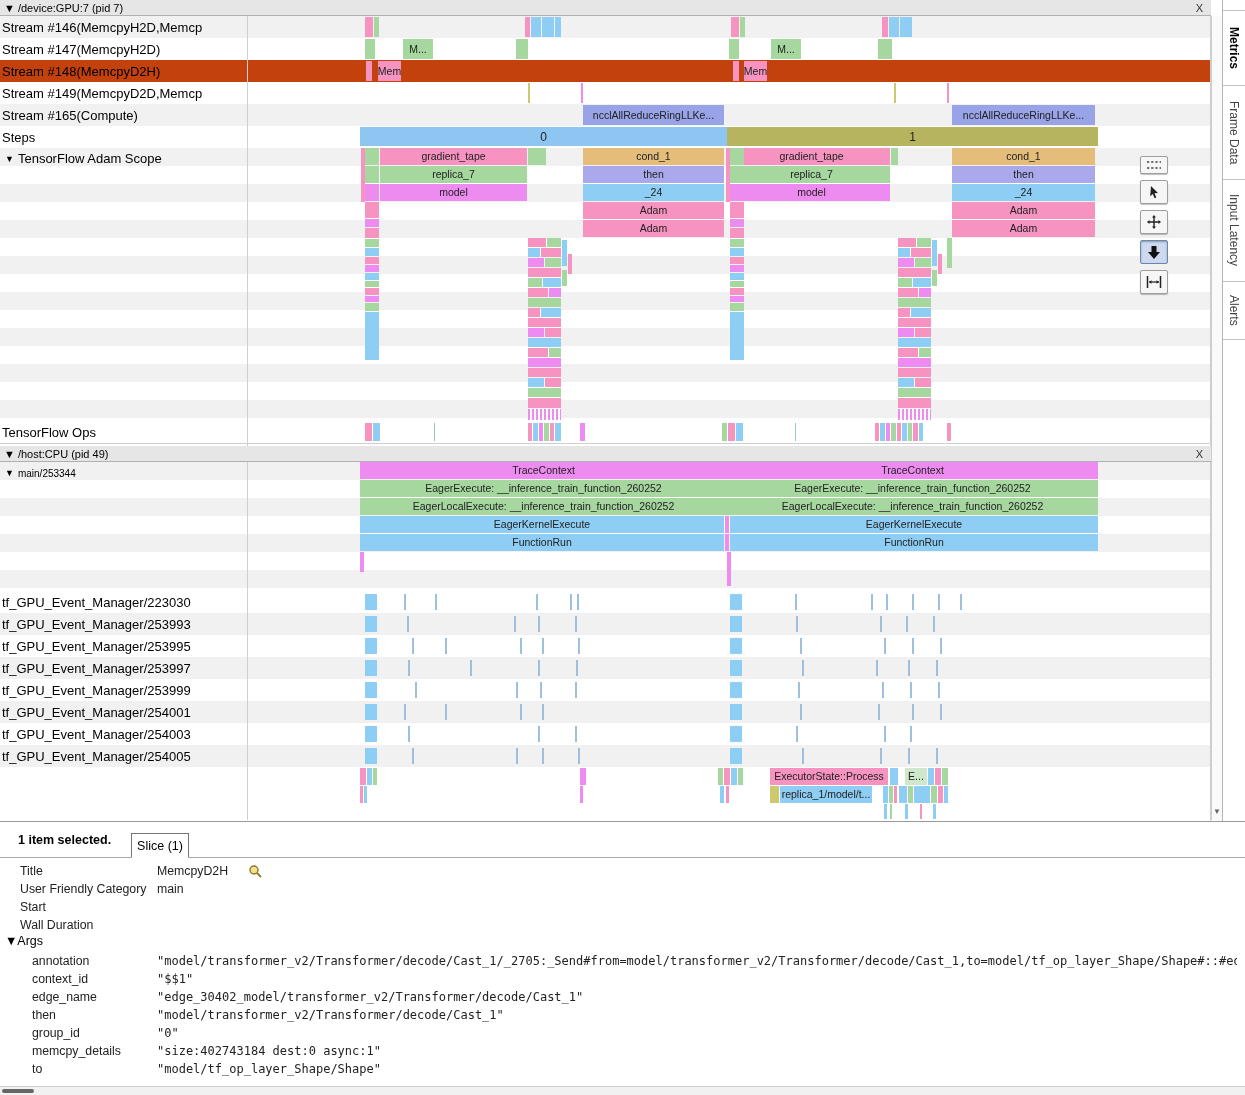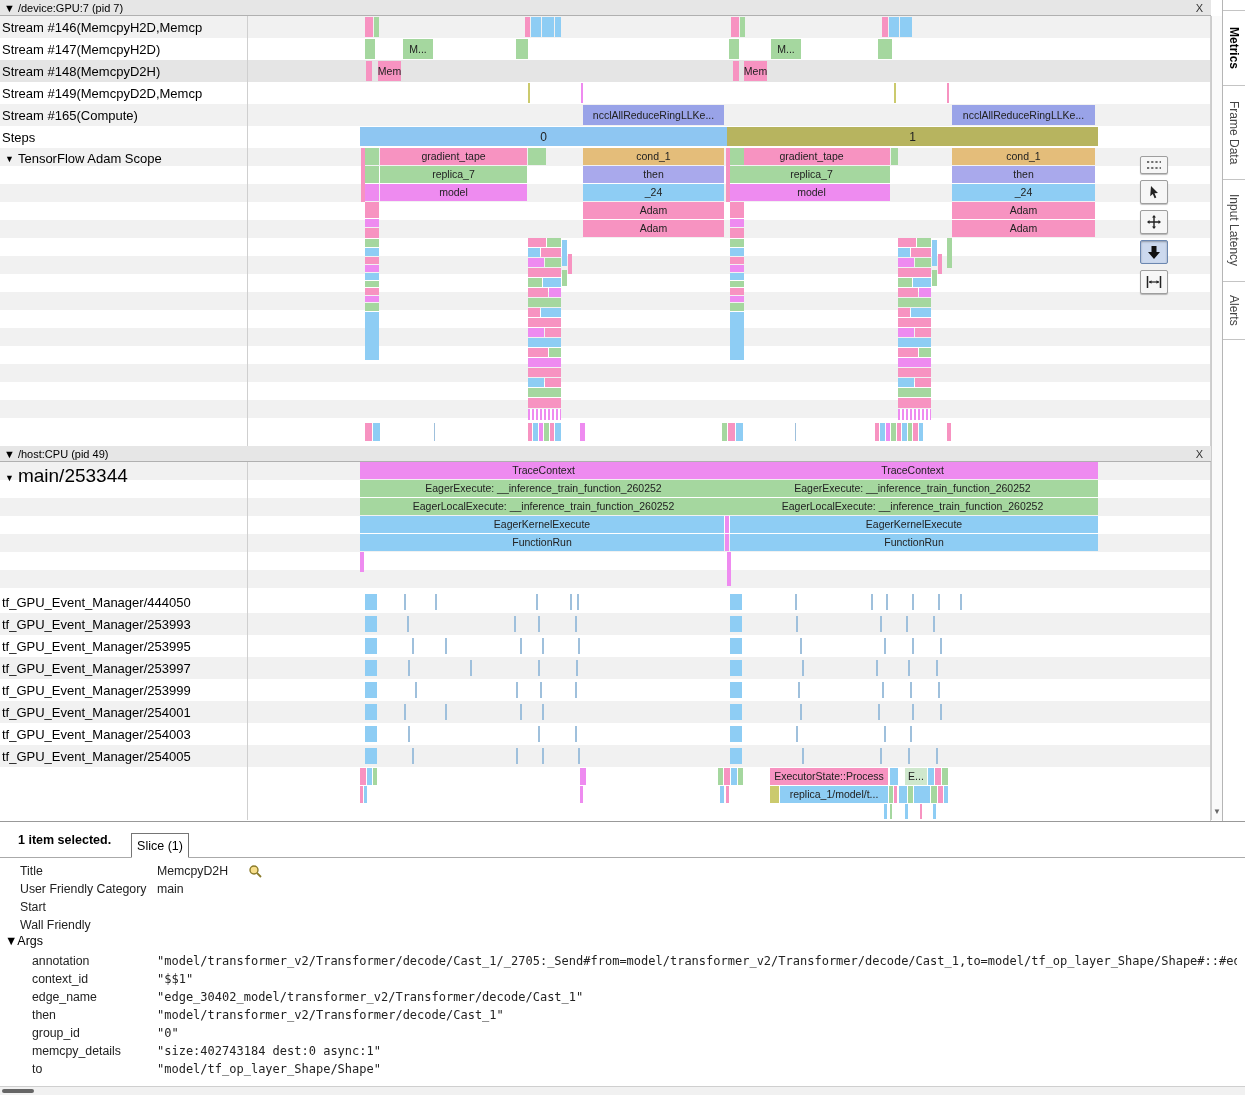--- a/index.html
+++ b/index.html
@@ -58,41 +58,44 @@
 <body>
 
 <div id="app">
 
   <div class="row" style="top:16px;height:22px;background:#f1f1f1">
     <span class="rlab">Stream #146(MemcpyH2D,Memcp</span>
     </div>
   <div class="row" style="top:38px;height:22px;background:#fff">
     <span class="rlab">Stream #147(MemcpyH2D)</span>
     </div>
-  <div class="row" style="top:60px;height:22px;background:#e5e5e5">
+  <div class="row" style="top:60px;height:22px;background:#c2410c">
     <span class="rlab">Stream #148(MemcpyD2H)</span>
     </div>
   <div class="row" style="top:82px;height:22px;background:#fff">
     <span class="rlab">Stream #149(MemcpyD2D,Memcp</span>
     </div>
   <div class="row" style="top:104px;height:22px;background:#f1f1f1">
     <span class="rlab">Stream #165(Compute)</span>
     </div>
   <div class="row" style="top:126px;height:22px;background:#fff">
     <span class="rlab">Steps</span>
     </div>
   <div class="canvas zebra" style="top:148px;height:273px">
     <span class="clab"><span class="arrow">▼</span><span>TensorFlow Adam Scope</span></span>
     </div>
+  <div class="row" style="top:421px;height:22px;background:#fff;border-bottom:1px solid #cfcfcf">
+    <span class="rlab">TensorFlow Ops</span>
+    </div>
 
   <div class="canvas zebra" style="top:462px;height:129px">
-    <span class="clab"><span class="arrow">▼</span><span style="font-size:19px">main/253344</span></span>
+    <span class="clab"><span class="arrow">▼</span><span style="font-size:10px">main/253344</span></span>
     </div>
   <div class="row" style="top:591px;height:22px;background:#fff">
-    <span class="rlab">tf_GPU_Event_Manager/444050</span>
+    <span class="rlab">tf_GPU_Event_Manager/223030</span>
     </div>
   <div class="row" style="top:613px;height:22px;background:#f1f1f1">
     <span class="rlab">tf_GPU_Event_Manager/253993</span>
     </div>
   <div class="row" style="top:635px;height:22px;background:#fff">
     <span class="rlab">tf_GPU_Event_Manager/253995</span>
     </div>
   <div class="row" style="top:657px;height:22px;background:#f1f1f1">
     <span class="rlab">tf_GPU_Event_Manager/253997</span>
     </div>
@@ -303,21 +306,21 @@
       <div class="bar" style="left: 905px; top: 768px; width: 22px; height: 17px; background: rgb(207, 232, 205);">E...</div>
       <div class="bar" style="left: 928px; top: 768px; width: 6px; height: 17px; background: rgb(142, 205, 244);"></div>
       <div class="bar" style="left: 935px; top: 768px; width: 6px; height: 17px; background: rgb(247, 147, 193);"></div>
       <div class="bar" style="left: 942px; top: 768px; width: 6px; height: 17px; background: rgb(165, 215, 159);"></div>
       <div class="bar" style="left: 360px; top: 786px; width: 3px; height: 17px; background: rgb(247, 147, 193);"></div>
       <div class="bar" style="left: 364px; top: 786px; width: 3px; height: 17px; background: rgb(142, 205, 244);"></div>
       <div class="bar" style="left: 580px; top: 786px; width: 3px; height: 17px; background: rgb(238, 139, 240);"></div>
       <div class="bar" style="left: 720px; top: 786px; width: 4px; height: 17px; background: rgb(142, 205, 244);"></div>
       <div class="bar" style="left: 726px; top: 786px; width: 3px; height: 17px; background: rgb(247, 147, 193);"></div>
       <div class="bar" style="left: 770px; top: 786px; width: 9px; height: 17px; background: rgb(203, 202, 109);"></div>
-      <div class="bar" style="left: 780px; top: 786px; width: 108px; height: 17px; background: rgb(142, 205, 244);">replica_1/model/t...</div>
+      <div class="bar" style="left: 780px; top: 786px; width: 92px; height: 17px; background: rgb(142, 205, 244);">replica_1/model/t...</div>
       <div class="bar" style="left: 883px; top: 786px; width: 5px; height: 17px; background: rgb(142, 205, 244);"></div>
       <div class="bar" style="left: 889px; top: 786px; width: 4px; height: 17px; background: rgb(165, 215, 159);"></div>
       <div class="bar" style="left: 894px; top: 786px; width: 3px; height: 17px; background: rgb(247, 147, 193);"></div>
       <div class="bar" style="left: 899px; top: 786px; width: 8px; height: 17px; background: rgb(142, 205, 244);"></div>
       <div class="bar" style="left: 908px; top: 786px; width: 5px; height: 17px; background: rgb(165, 215, 159);"></div>
       <div class="bar" style="left: 914px; top: 786px; width: 16px; height: 17px; background: rgb(142, 205, 244);"></div>
       <div class="bar" style="left: 931px; top: 786px; width: 6px; height: 17px; background: rgb(165, 215, 159);"></div>
       <div class="bar" style="left: 938px; top: 786px; width: 5px; height: 17px; background: rgb(247, 147, 193);"></div>
       <div class="bar" style="left: 944px; top: 786px; width: 4px; height: 17px; background: rgb(142, 205, 244);"></div>
       <div class="bar" style="left: 884px; top: 804px; width: 3px; height: 15px; background: rgb(142, 205, 244);"></div>
@@ -491,21 +494,21 @@
         </div>
         <div class="drow">
           <span class="dkey">User Friendly Category</span>
           <span class="dval">main</span>
         </div>
         <div class="drow">
           <span class="dkey">Start</span>
           <span class="dval"></span>
         </div>
         <div class="drow">
-          <span class="dkey">Wall Friendly</span>
+          <span class="dkey">Wall Duration</span>
           <span class="dval"></span>
         </div>
       </div>
     <div id="args-label">▼Args</div>
     <div id="args-rows">
         <div class="drow">
           <span class="dkey indent">annotation</span>
           <span class="dval mono">"model/transformer_v2/Transformer/decode/Cast_1/_2705:_Send#from=model/transformer_v2/Transformer/decode/Cast_1,to=model/tf_op_layer_Shape/Shape#::#edg</span>
         </div>
         <div class="drow">

